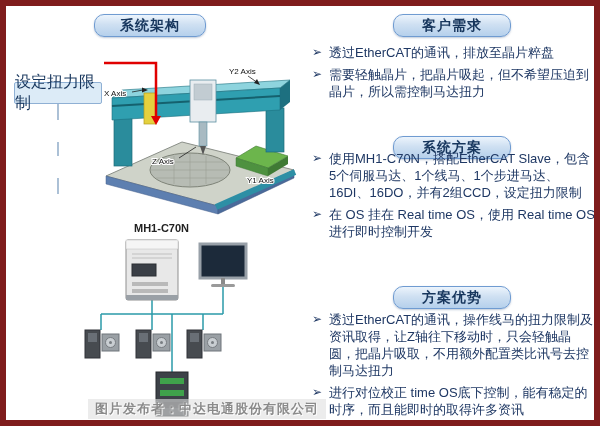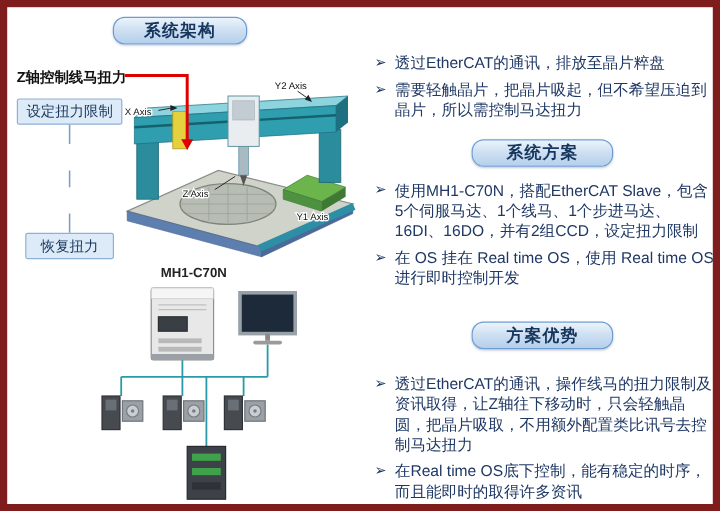--- a/index.html
+++ b/index.html
@@ -31,21 +31,21 @@
   }
 
   .flow-box {
     position: absolute;
     display: flex;
     align-items: center;
     justify-content: center;
     background: #dcebf7;
     border: 1px solid #8fb0d4;
     color: #17365d;
-    font-size: 12px;
+    font-size: 16px;
     border-radius: 2px;
   }
 
   .z-label {
     position: absolute;
     left: 8px;
     top: 50px;
     font-size: 12px;
     font-weight: 700;
     color: #111111;
@@ -99,24 +99,22 @@
     stroke-width: 2px;
   }
 </style>
 </head>
 <body>
 
 <div class="slide">
 
   <div class="pill" style="left:88px; top:8px; width:112px; height:23px;">系统架构</div>
 
-  <div class="z-label">Z轴控制线马扭力</div>
 
   <div class="flow-box" style="left:8px;  top:76px;  width:88px; height:22px;">设定扭力限制</div>
-  <div class="flow-box" style="left:15px; top:188px; width:74px; height:22px;">恢复扭力</div>
 
   <svg class="layer" style="left:92px; top:48px;" width="200" height="168" viewBox="0 0 200 168">
 
     <g>
       <polygon points="8,122 120,152 196,116 84,88" fill="#cfd3c9" stroke="#8a8f88" stroke-width="1"></polygon>
       <polygon points="8,122 120,152 120,160 8,130" fill="#5d7fb0" stroke="#47618c" stroke-width="0.5"></polygon>
       <polygon points="120,152 196,116 196,124 120,160" fill="#4a6a9a" stroke="#3d5780" stroke-width="0.5"></polygon>
     </g>
 
     <line x1="118" y1="153" x2="197" y2="118" stroke="#2d8fa5" stroke-width="6"></line>
@@ -234,49 +232,51 @@
     </g>
 
     <g>
       <rect x="80" y="154" width="32" height="44" fill="#3d4248" stroke="#26292d"></rect>
       <rect x="84" y="160" width="24" height="6" fill="#3fa24b"></rect>
       <rect x="84" y="172" width="24" height="6" fill="#3fa24b"></rect>
       <rect x="84" y="184" width="24" height="6" fill="#2e3136"></rect>
     </g>
   </svg>
 
+  <div class="pill" style="left:387px; top:8px; width:118px; height:23px;">客户需求</div>
   <ul class="section-bullets" style="left:306px; top:38px; width:284px;">
     <li>
       <span class="g">➢</span>
       <span>透过EtherCAT的通讯，排放至晶片粹盘</span>
     </li>
     <li>
       <span class="g">➢</span>
       <span>需要轻触晶片，把晶片吸起，但不希望压迫到晶片，所以需控制马达扭力</span>
     </li>
   </ul>
 
-  <div class="pill" style="left:387px; top:110px; width:118px; height:23px;">系统方案</div>
+  <div class="pill" style="left:387px; top:130px; width:118px; height:23px;">系统方案</div>
   <ul class="section-bullets" style="left:306px; top:144px; width:284px;">
     <li>
       <span class="g">➢</span>
       <span>使用MH1-C70N，搭配EtherCAT Slave，包含5个伺服马达、1个线马、1个步进马达、16DI、16DO，并有2组CCD，设定扭力限制</span>
     </li>
     <li>
       <span class="g">➢</span>
       <span>在 OS 挂在 Real time OS，使用 Real time OS进行即时控制开发</span>
     </li>
   </ul>
 
-  <div class="pill" style="left:387px; top:262px; width:118px; height:23px;">方案优势</div>
+  <div class="pill" style="left:387px; top:280px; width:118px; height:23px;">方案优势</div>
   <ul class="section-bullets" style="left:306px; top:305px; width:284px;">
     <li>
       <span class="g">➢</span>
       <span>透过EtherCAT的通讯，操作线马的扭力限制及资讯取得，让Z轴往下移动时，只会轻触晶圆，把晶片吸取，不用额外配置类比讯号去控制马达扭力</span>
     </li>
     <li>
       <span class="g">➢</span>
-      <span>在Real time OS底下控制，能有稳定的时序，而且能即时的取得许多资讯</span>
+      <span>进行对位校正 time OS底下控制，能有稳定的时序，而且能即时的取得许多资讯</span>
     </li>
   </ul>
 
+  <div class="watermark">图片发布者：中达电通股份有限公司</div>
 
 </div>
 
 </body></html>

